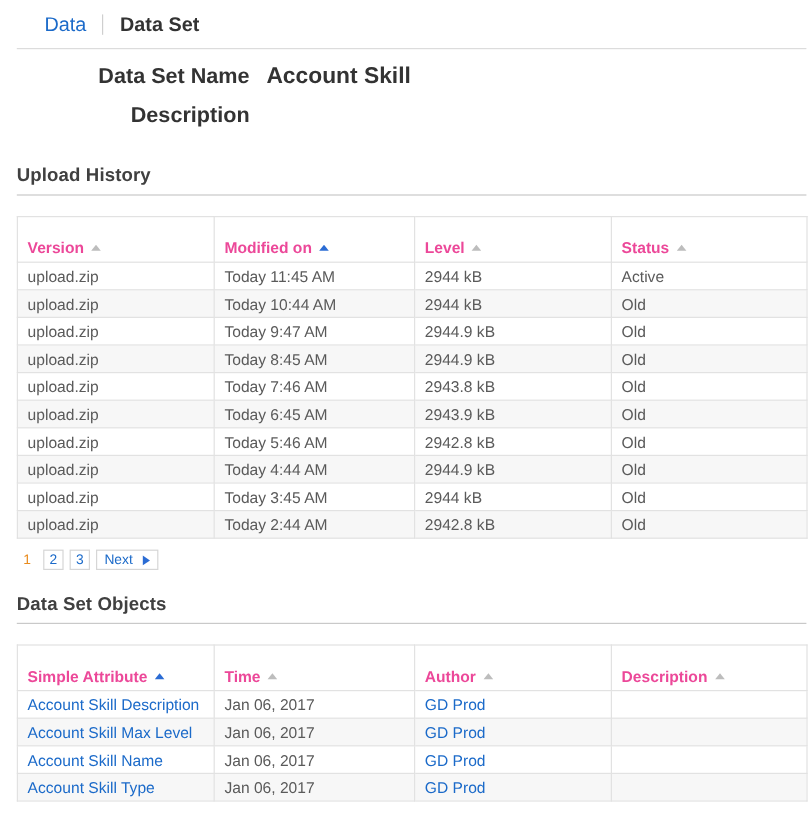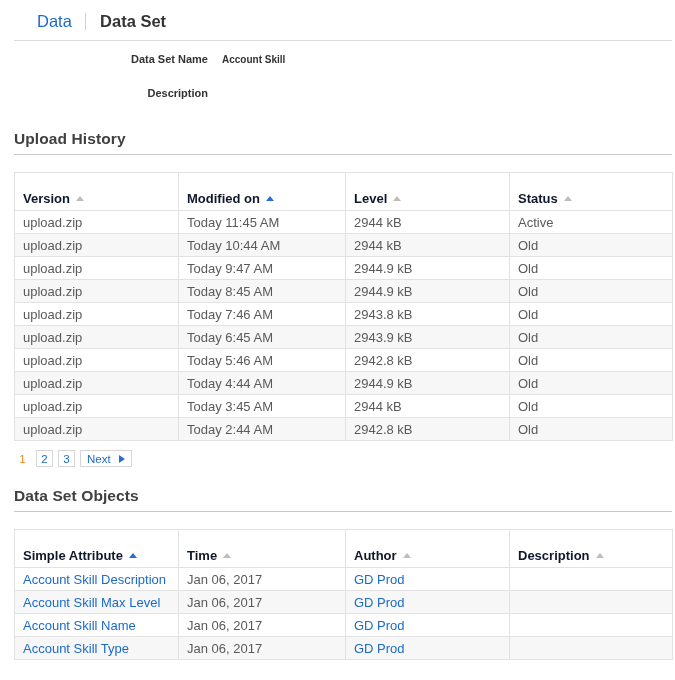--- a/index.html
+++ b/index.html
@@ -56,28 +56,28 @@
   .fields { padding-top: 12px; }
   .field-row {
     display: flex;
     align-items: baseline;
     margin-bottom: 11px;
   }
   .field-label {
     width: 208px;
     text-align: right;
     font-weight: bold;
-    font-size: 11px;
+    font-size: 18px;
     color: #333333;
     padding-right: 0;
   }
   .field-value {
     margin-left: 14px;
     font-weight: bold;
-    font-size: 10px;
+    font-size: 19px;
     color: #333333;
     min-height: 16px;
   }
 
   
   .section { margin: 0 3px 0 14px; }
   .section-title {
     font-size: 15.5px;
     font-weight: bold;
     color: #404040;
@@ -104,21 +104,21 @@
     border: 1px solid #e2e2e2;
     padding: 5px 8px;
     text-align: left;
     vertical-align: middle;
     overflow: hidden;
     white-space: nowrap;
   }
   table.grid th {
     background: #ffffff;
     font-weight: bold;
-    color: #0f172a;
+    color: #ec4899;
     font-size: 13px;
     height: 25px;
     padding-top: 18px;
     padding-bottom: 4px;
   }
   table.grid td {
     color: #5a5a5a;
     height: 23px;
     padding-top: 3px;
     padding-bottom: 3px;

